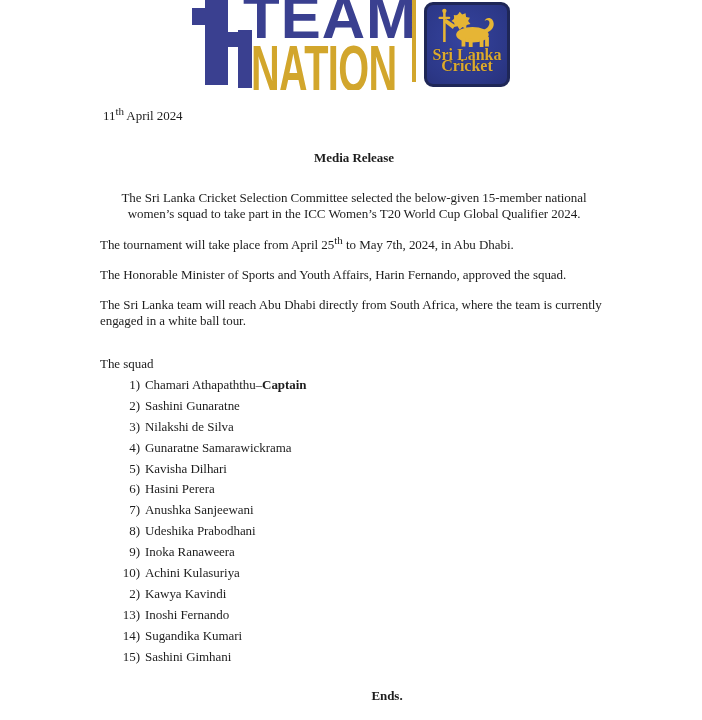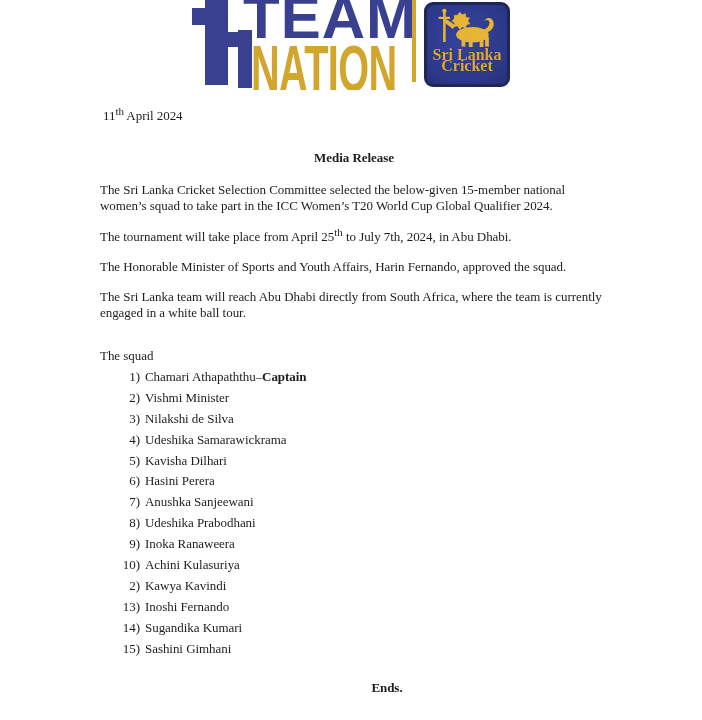--- a/index.html
+++ b/index.html
@@ -46,21 +46,21 @@
     font-family: "Liberation Serif", serif;
     color: #dcaa2e; font-size: 16px; line-height: 11px; font-weight: bold;
     text-shadow: 0 0 1px #1f2757;
   }
 
   
   .content { position: absolute; left: 100px; top: 88px; width: 508px; font-size: 13px; line-height: 16px; letter-spacing: -0.05px; }
   .date { margin: 20px 0 0 3px; }
   sup { font-size: 11px; line-height: 0; }
   .title { margin-top: 26px; text-align: center; font-weight: bold; }
-  .para-1 { margin-top: 16px; }
+  .para-1 { margin-top: 24px; text-align: center; }
   .para-2 { margin-top: 15px; }
   .para-3 { margin-top: 14px; }
   .para-4 { margin-top: 14px; }
   .squad-heading { margin-top: 27px; }
   ol.squad { margin-top: 5px; list-style: none; }
   ol.squad li { display: flex; height: 20.9px; align-items: baseline; }
   ol.squad .num { display: inline-block; width: 40px; text-align: right; flex: 0 0 auto; }
   ol.squad .pname { margin-left: 5px; }
   .ends { margin-top: 19px; text-align: center; font-weight: bold; transform: translateX(33px); }
 </style>
@@ -105,46 +105,46 @@
     </div>
   </div>
 
   <div class="content">
     <div class="date"><span>11</span><sup>th</sup><span> April 2024</span></div>
 
     <div class="title">Media Release</div>
 
     <p class="para-1">The Sri Lanka Cricket Selection Committee selected the below-given 15-member national women’s squad to take part in the ICC Women’s T20 World Cup Global Qualifier 2024.</p>
 
-    <p class="para-2"><span>The tournament will take place from April 25</span><sup>th</sup><span> to July 7th, 2024, in Abu Dhabi.</span></p>
+    <p class="para-2"><span>The tournament will take place from April 25</span><sup>th</sup><span> to May 7th, 2024, in Abu Dhabi.</span></p>
 
     <p class="para-3">The Honorable Minister of Sports and Youth Affairs, Harin Fernando, approved the squad.</p>
 
     <p class="para-4">The Sri Lanka team will reach Abu Dhabi directly from South Africa, where the team is currently engaged in a white ball tour.</p>
 
     <div class="squad-heading">The squad</div>
 
     <ol class="squad">
         <li>
           <span class="num">1)</span>
           <span class="pname">Chamari Athapaththu</span>
           <span> – </span>
           <b>Captain</b>
         </li>
         <li>
           <span class="num">2)</span>
-          <span class="pname">Vishmi Minister</span>
+          <span class="pname">Sashini Gunaratne</span>
         </li>
         <li>
           <span class="num">3)</span>
           <span class="pname">Nilakshi de Silva</span>
         </li>
         <li>
           <span class="num">4)</span>
-          <span class="pname">Udeshika Samarawickrama</span>
+          <span class="pname">Gunaratne Samarawickrama</span>
         </li>
         <li>
           <span class="num">5)</span>
           <span class="pname">Kavisha Dilhari</span>
         </li>
         <li>
           <span class="num">6)</span>
           <span class="pname">Hasini Perera</span>
         </li>
         <li>

